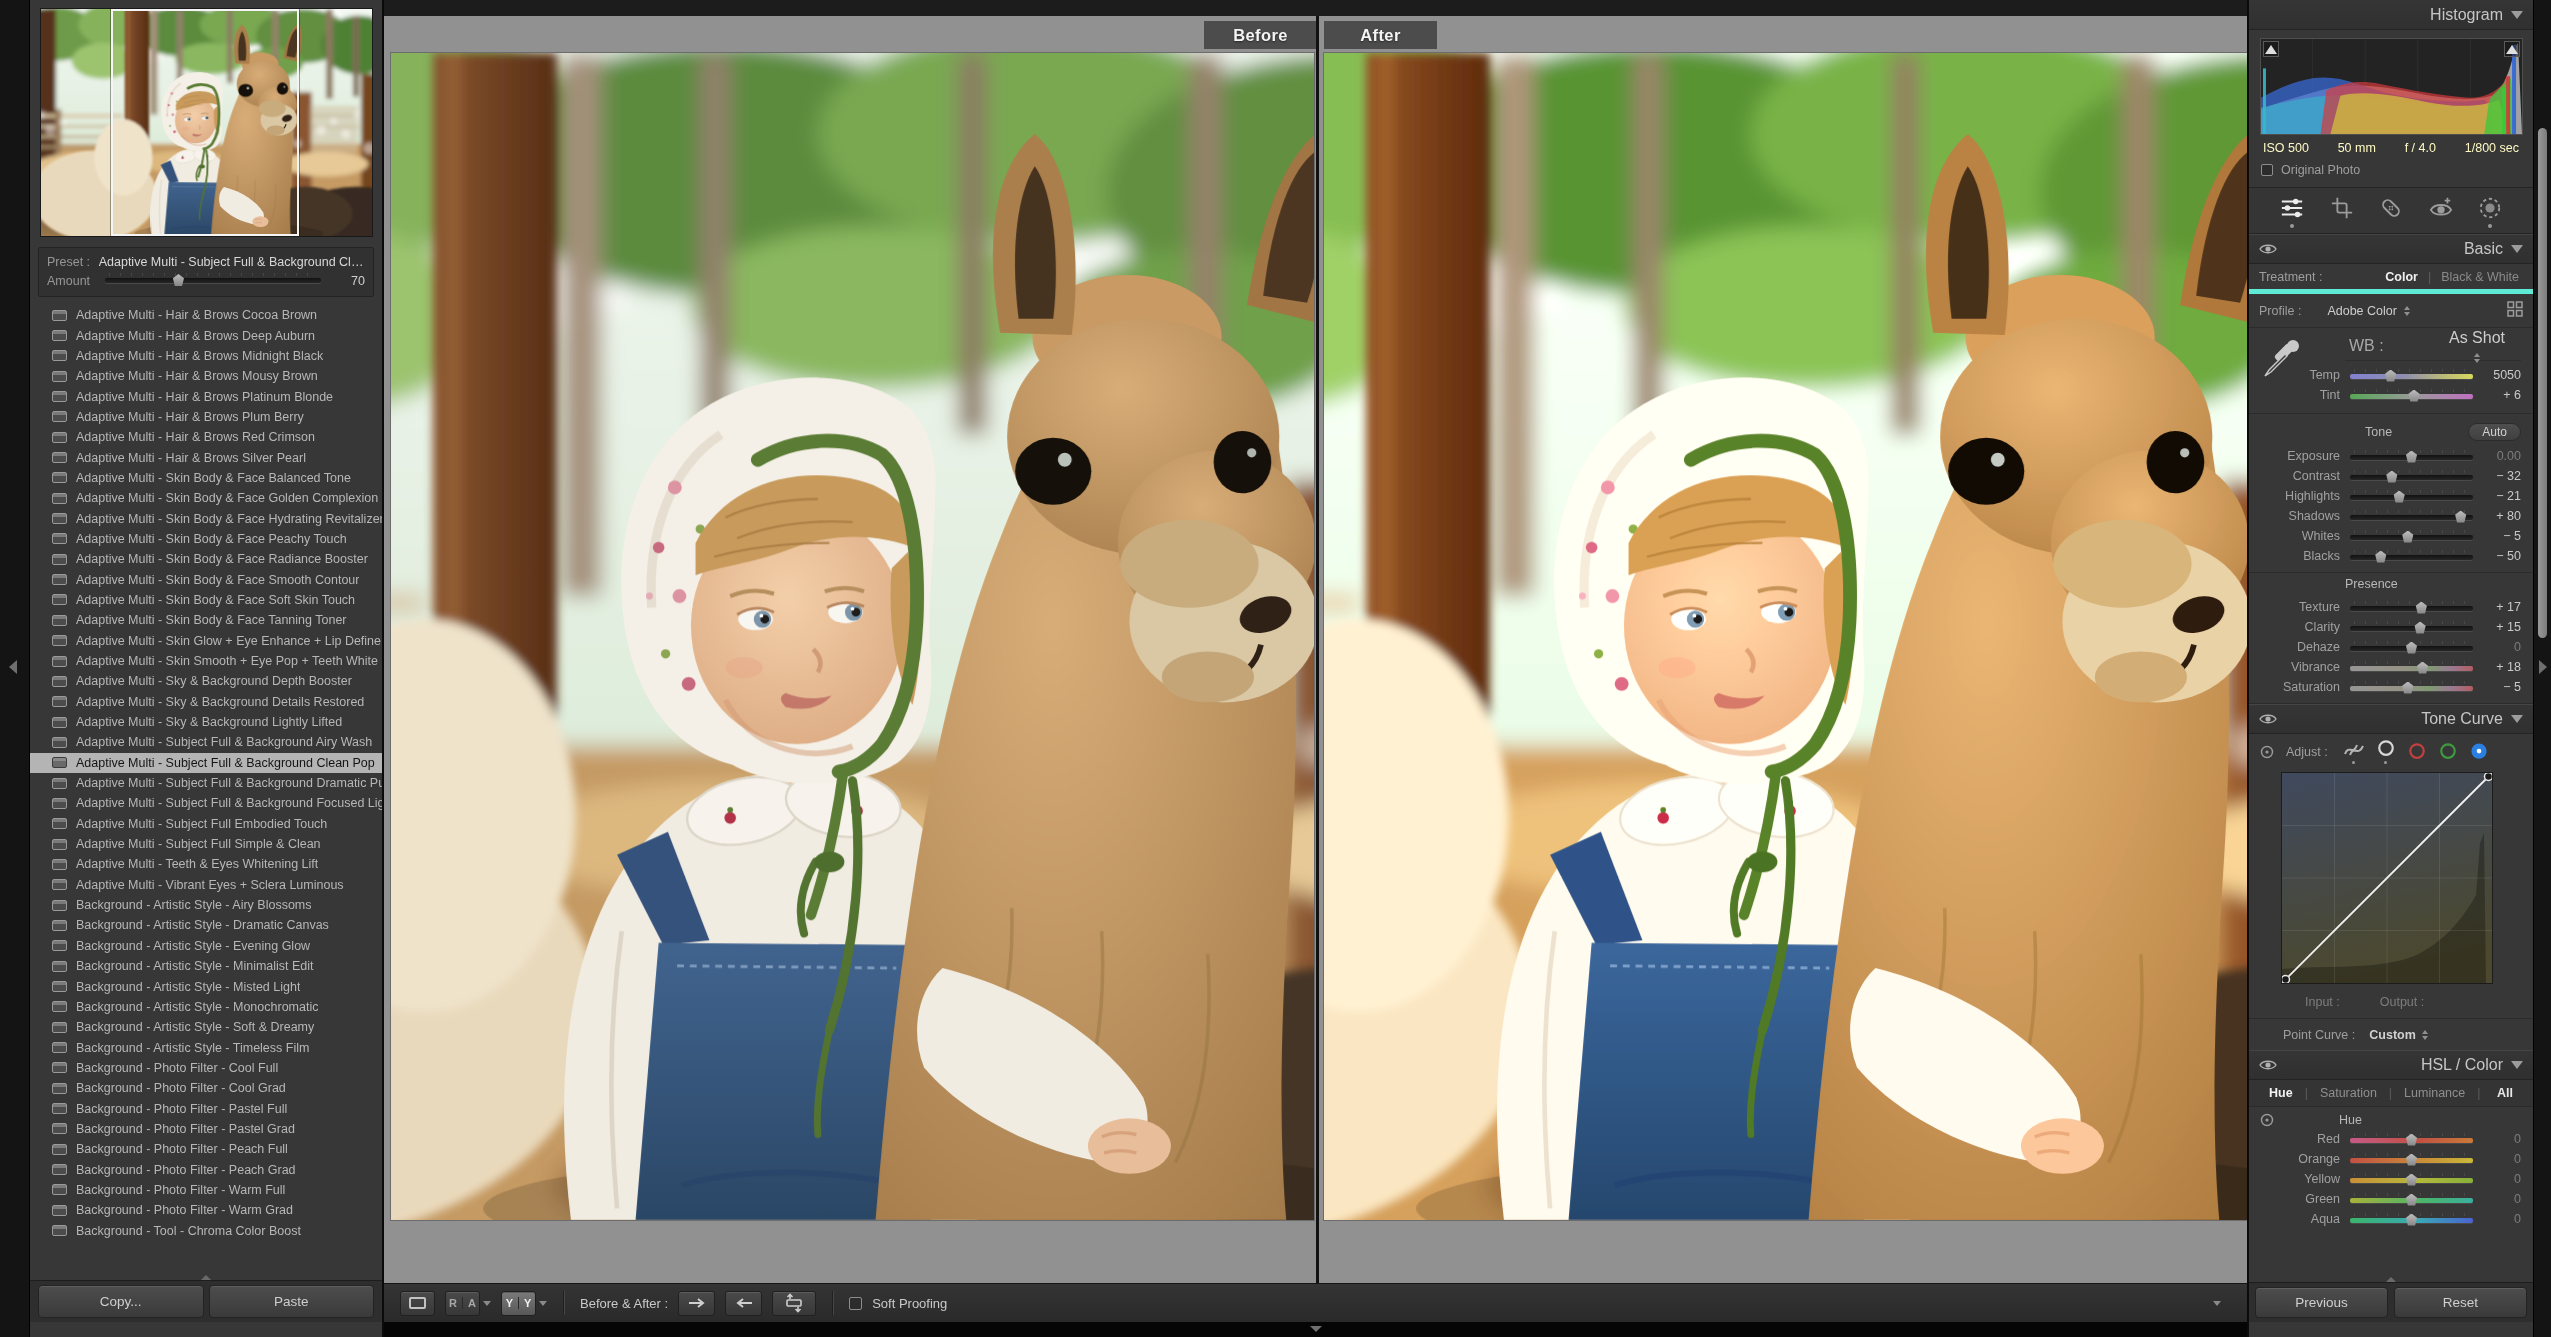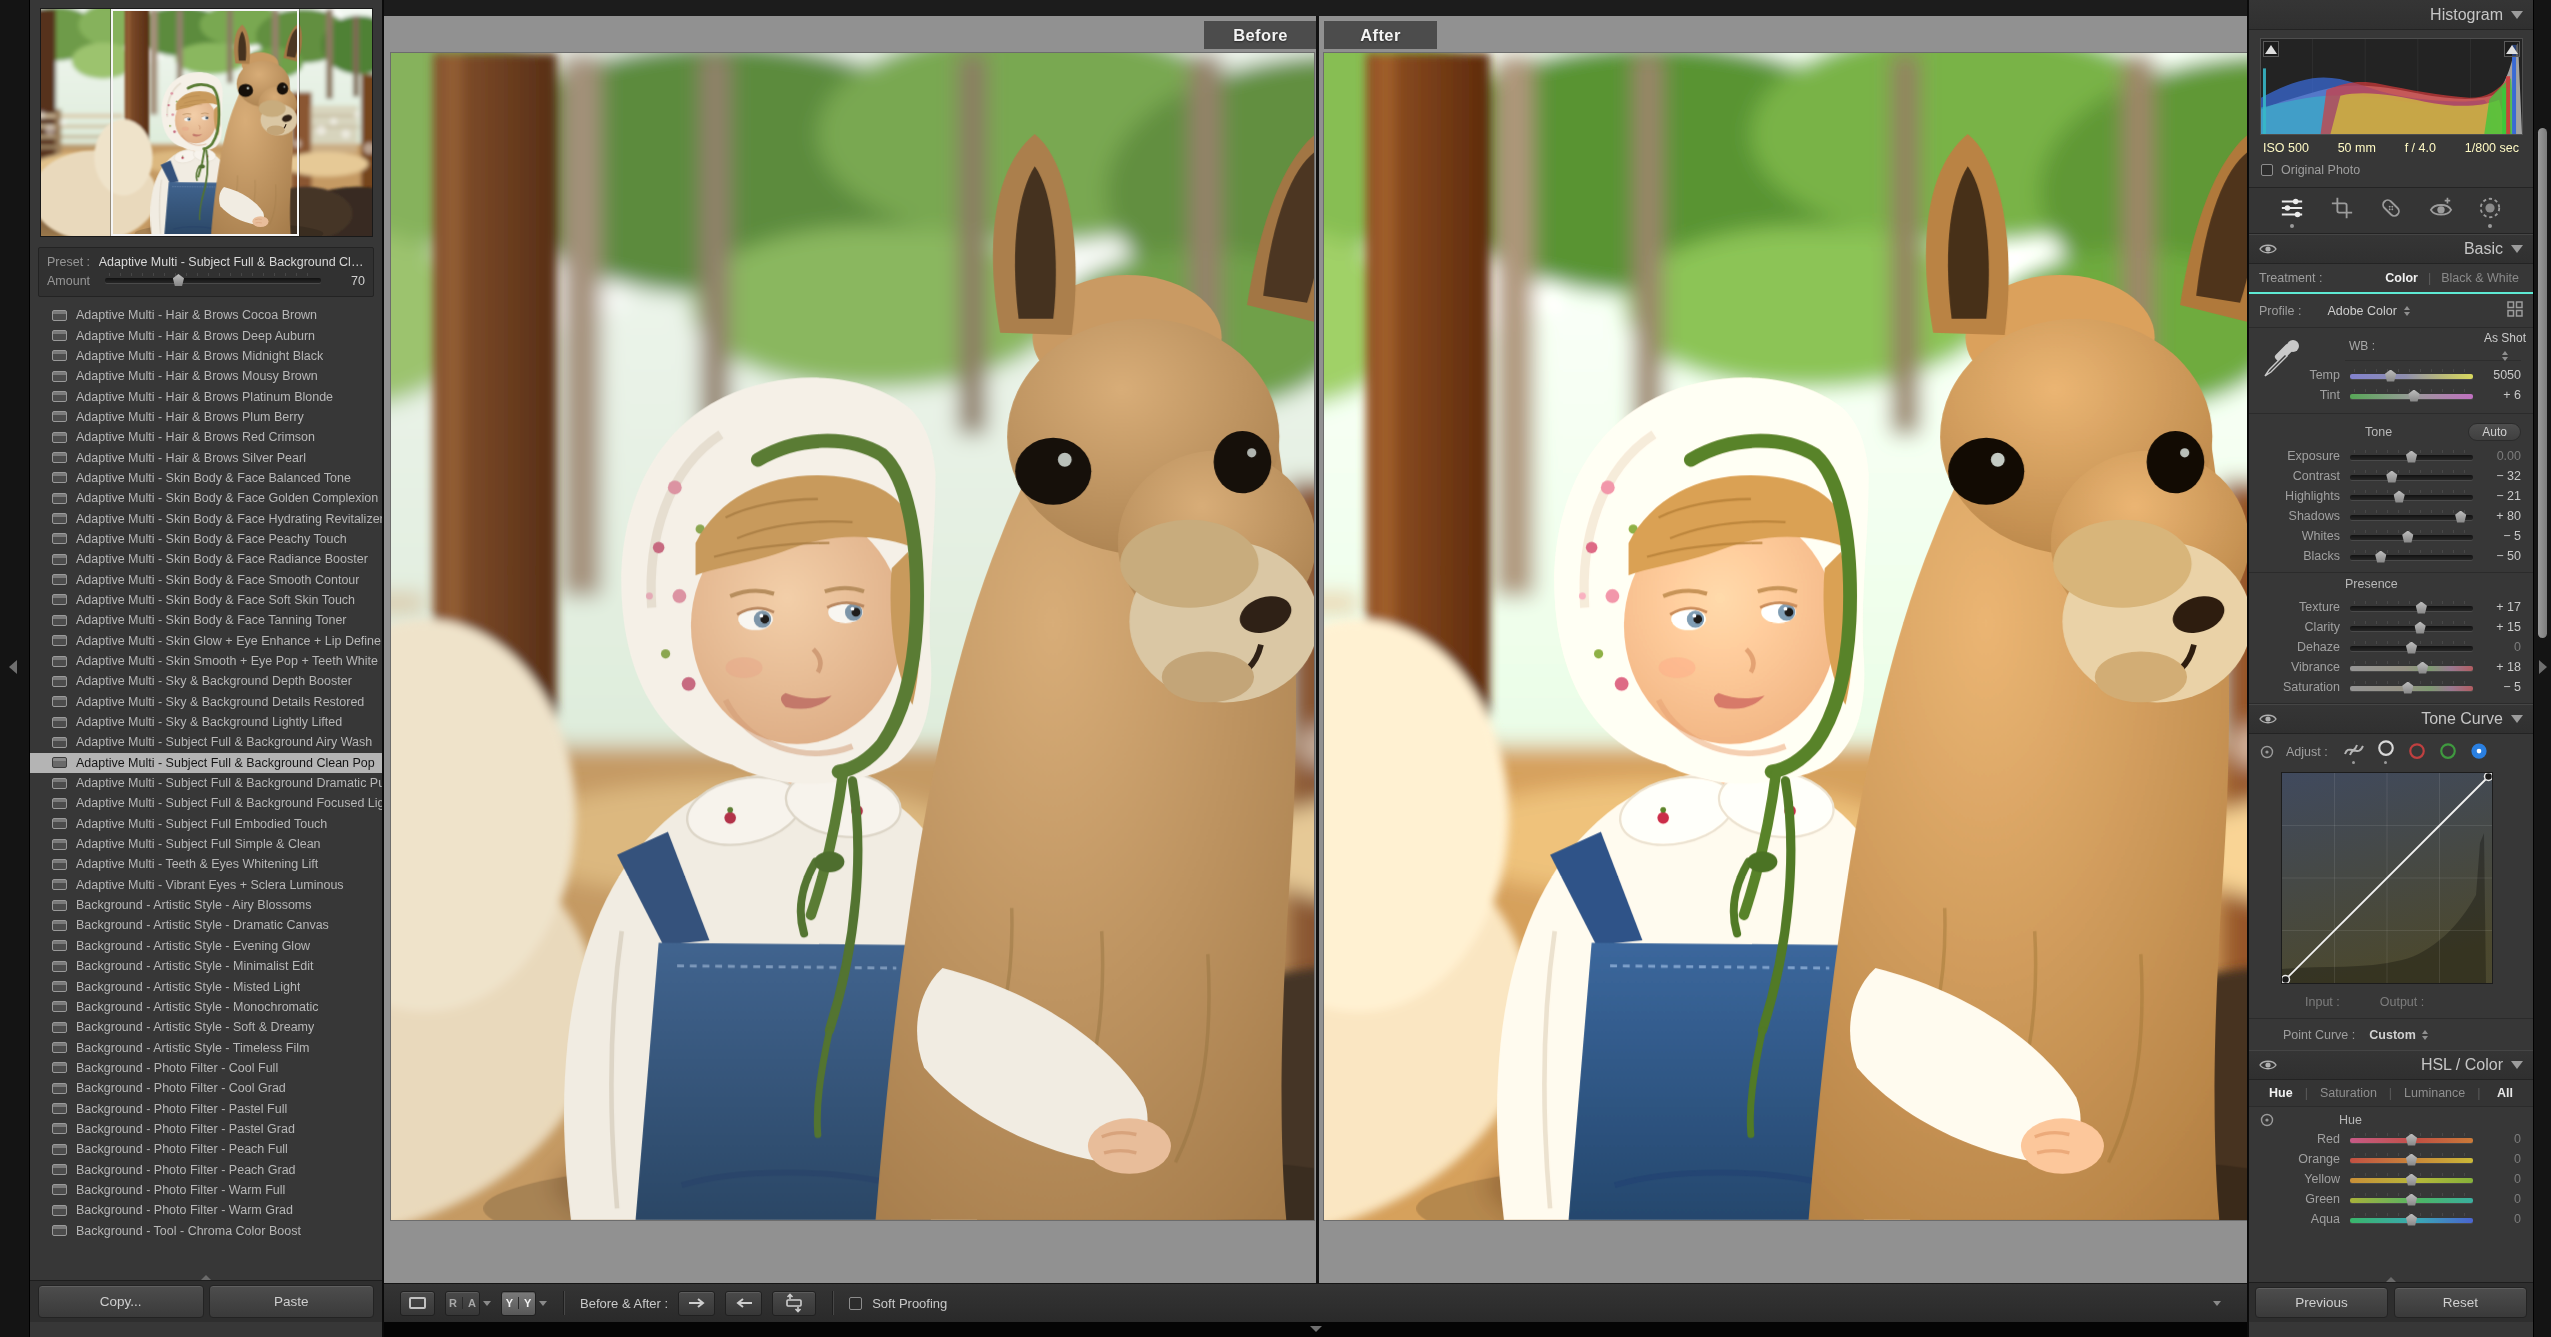--- a/index.html
+++ b/index.html
@@ -88,31 +88,31 @@
   .clip-tri { width:0;height:0;border-left:6px solid transparent;border-right:6px solid transparent;border-bottom:9px solid #dedede; }
   .exif-row { display:flex; justify-content:space-between; padding:2px 14px 0 14px; font-size:12.5px; color:#fef9c3; }
   .orig-row { display:flex; align-items:center; gap:8px; padding:8px 12px 10px 12px; font-size:12.5px; color:#9e9e9e; border-bottom:1px solid #242424; }
 
   .tool-strip { height:46px; display:flex; align-items:flex-start; justify-content:space-between; padding:8px 30px 0 30px; background:#353535; border-bottom:1px solid #232323; }
   .tool { display:flex; flex-direction:column; align-items:center; gap:4px; }
   .tool-dot { width:4px; height:4px; border-radius:50%; background:#9a9a9a; }
   .tool-dot.off { background:transparent; }
 
   .rp-row { display:flex; align-items:center; padding:0 10px; font-size:12.5px; color:#9e9e9e; }
-  .treatment-row { height:30px; border-bottom:2px solid #5eead4; }
+  .treatment-row { height:30px; border-bottom:5px solid #5eead4; }
   .t-color { margin-left:auto; color:#f0f0f0; font-weight:bold; }
   .t-sep { margin:0 10px; color:#5c5c5c; }
   .t-bw { color:#8a8a8a; margin-right:4px; }
   .profile-row { height:34px; border-bottom:1px solid #2b2b2b; }
   .profile-value { margin-left:26px; color:#cdcdcd; display:flex; gap:6px; align-items:center; }
   .grid-icon { margin-left:auto; }
 
   .wb-block { position:relative; padding:6px 0 8px 0; border-bottom:1px solid #2b2b2b; }
   .dropper { position:absolute; left:10px; top:8px; }
-  .wb-row { display:flex; align-items:center; height:24px; padding:0 7px 0 100px; font-size:12px; color:#a8a8a8; }
+  .wb-row { display:flex; align-items:center; height:24px; padding:0 28px 0 100px; font-size:16px; color:#a8a8a8; }
   .wb-value { margin-left:auto; color:#cdcdcd; display:flex; gap:5px; align-items:center;flex-direction:column; }
   .wb-divline { height:1px; background:#2e2e2e; margin:2px 12px 4px 96px; }
 
   .srow { display:flex; align-items:center; height:20px; padding:0 12px 0 15px; }
   .sl-label { width:86px; text-align:right; color:#a0a0a0; font-size:12.5px; flex:none; padding-right:10px; }
   .srow .sl-track { margin:2px 0 0 0; }
   .sl-value { width:48px; text-align:right; color:#c9c9c9; font-size:12.5px; flex:none; }
   .sl-value.dim { color:#7c7c7c; }
 
   .tr-temp { background:linear-gradient(90deg,#8282cf,#8f8fae 45%,#b9b97a 75%,#d9d95e); }

